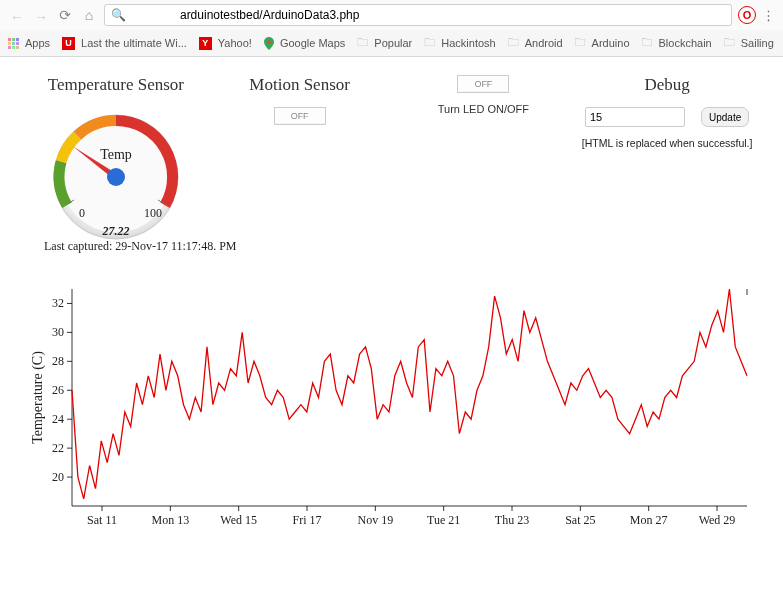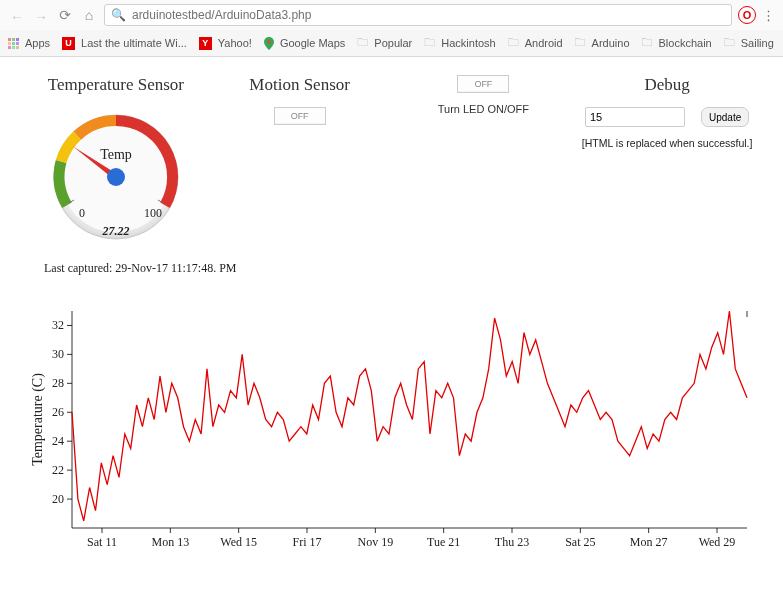--- a/index.html
+++ b/index.html
@@ -20,21 +20,21 @@
     width: 18px; height: 18px; display: flex; align-items: center; justify-content: center;
     color: #888; font-size: 14px;
   }
   .nav-btn.disabled { color: #c9c9c9; }
   .url-bar {
     flex: 1; height: 22px; border: 1px solid #d0d0d0; border-radius: 3px;
     background: #fff; display: flex; align-items: center; gap: 6px;
     padding: 0 6px; font-size: 12px; color: #555;
   }
   .search-icon { color: #888; font-size: 12px; }
-  .url-text { color: #737373; }
+  .url-text { color: #000000; margin-left: 48px; }
   .o-badge {
     width: 18px; height: 18px; border: 1.5px solid #e30000; border-radius: 50%;
     color: #e30000; font-weight: bold; font-size: 11px;
     display: flex; align-items: center; justify-content: center;
     background: #fff;
   }
   .menu-dots { color: #666; }
   .bookmarks {
     display: flex; align-items: center; gap: 12px; padding: 4px 8px;
     height: 26px; font-size: 11px; color: #555; overflow: hidden;
@@ -87,21 +87,21 @@
   .status-msg { font-size:10.5px; color:#222; margin-top:10px; }
   
   .gauge-wrap { text-align:center; }
   .gauge { margin: 0 auto; }
   .gauge-value {
     font-family: Georgia, serif; font-size: 12px; font-weight: bold;
     color: #222; margin-top: -26px; font-style: italic;
   }
   .lastcap {
     font-family: Georgia, serif; font-size: 12px; color:#222;
-    margin-top: 22px; text-align:left; padding-left: 16px;
+    text-align:left; padding-left: 16px;
   }
   
   .chart-area { margin-top: 30px; }
   .y-axis-label {
     font-family: Georgia, serif; font-size: 14px; fill:#222;
   }
   .tick-label { font-family: Georgia, serif; font-size: 12px; fill:#222; }
   .axis { stroke:#000; stroke-width:0.8; fill:none; }
   .series-line { stroke:#e30000; stroke-width:1.3; fill:none; }
 </style>

